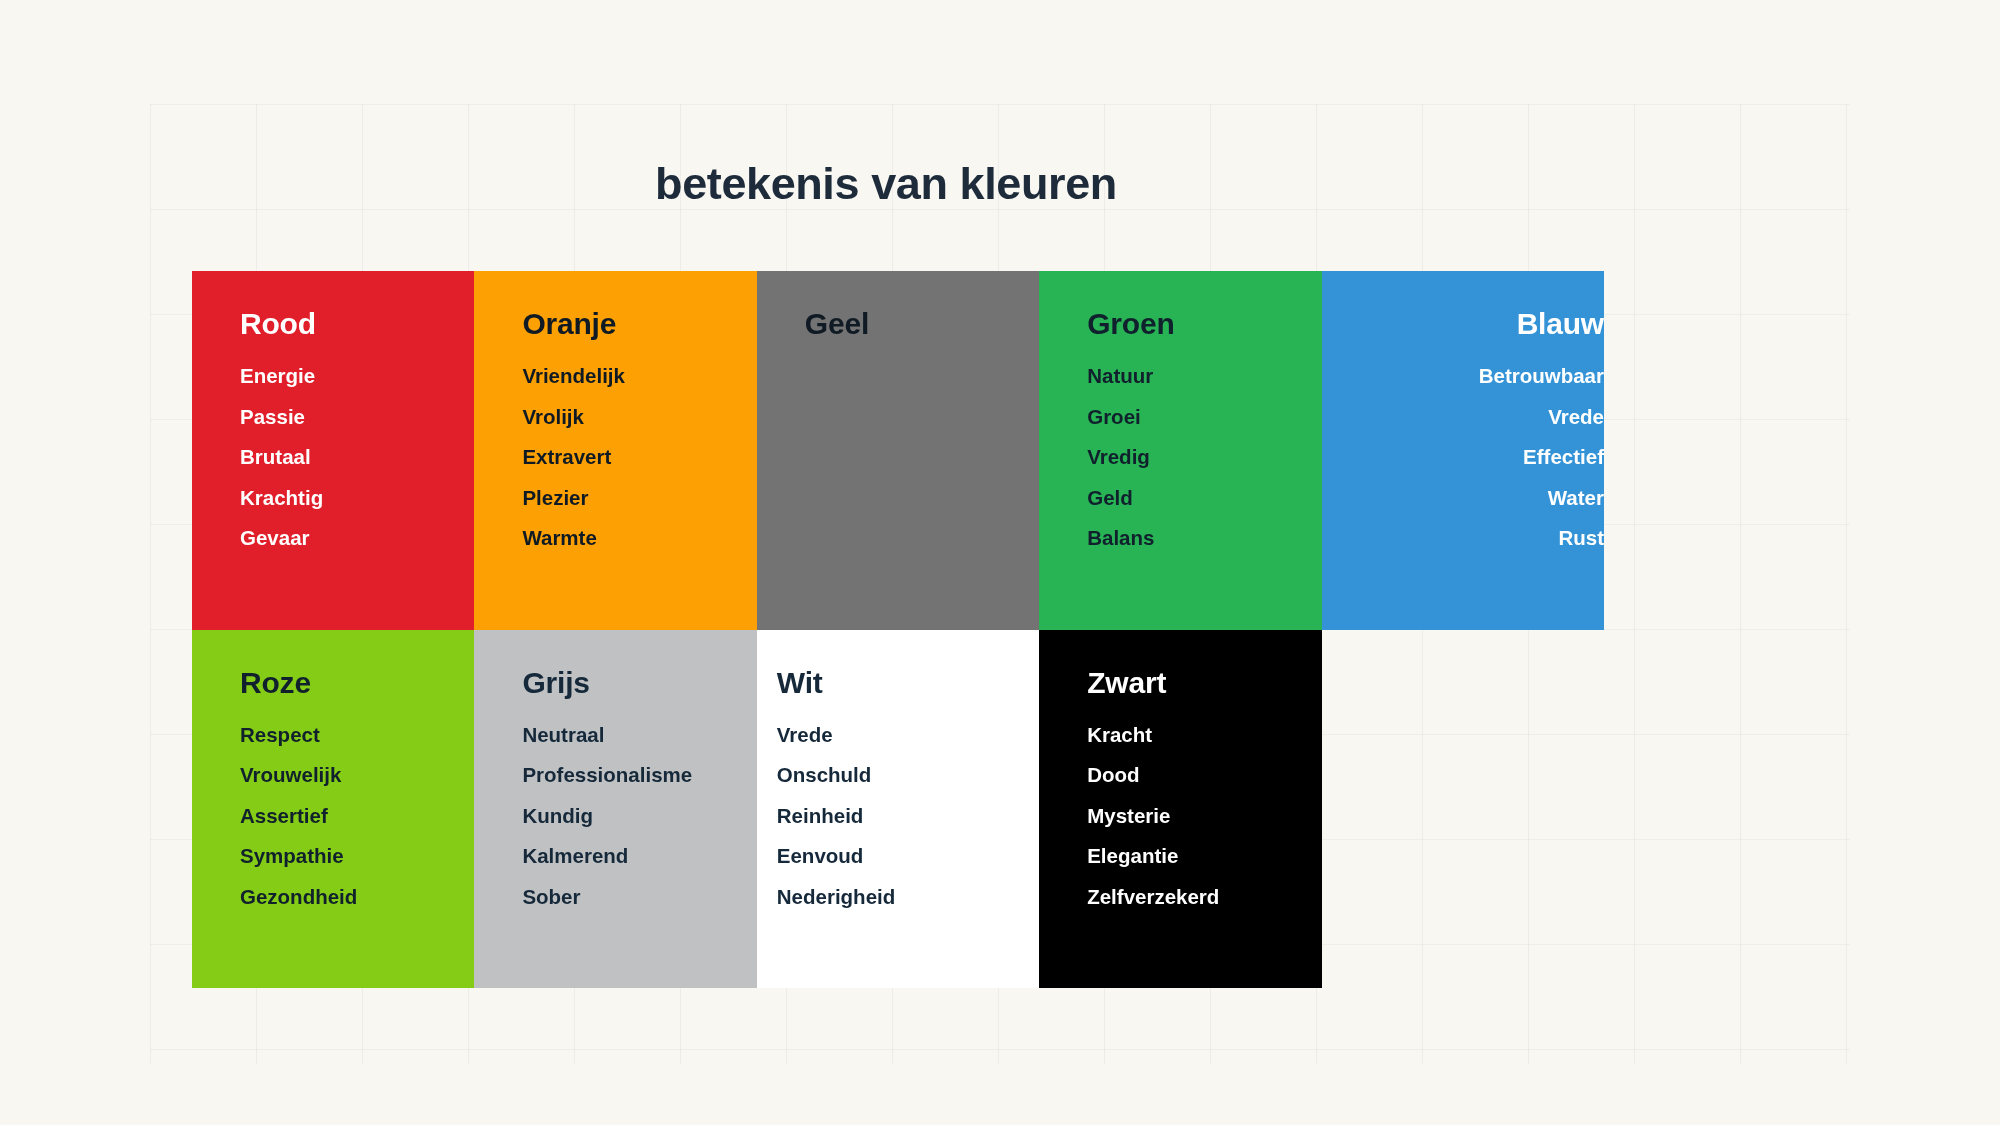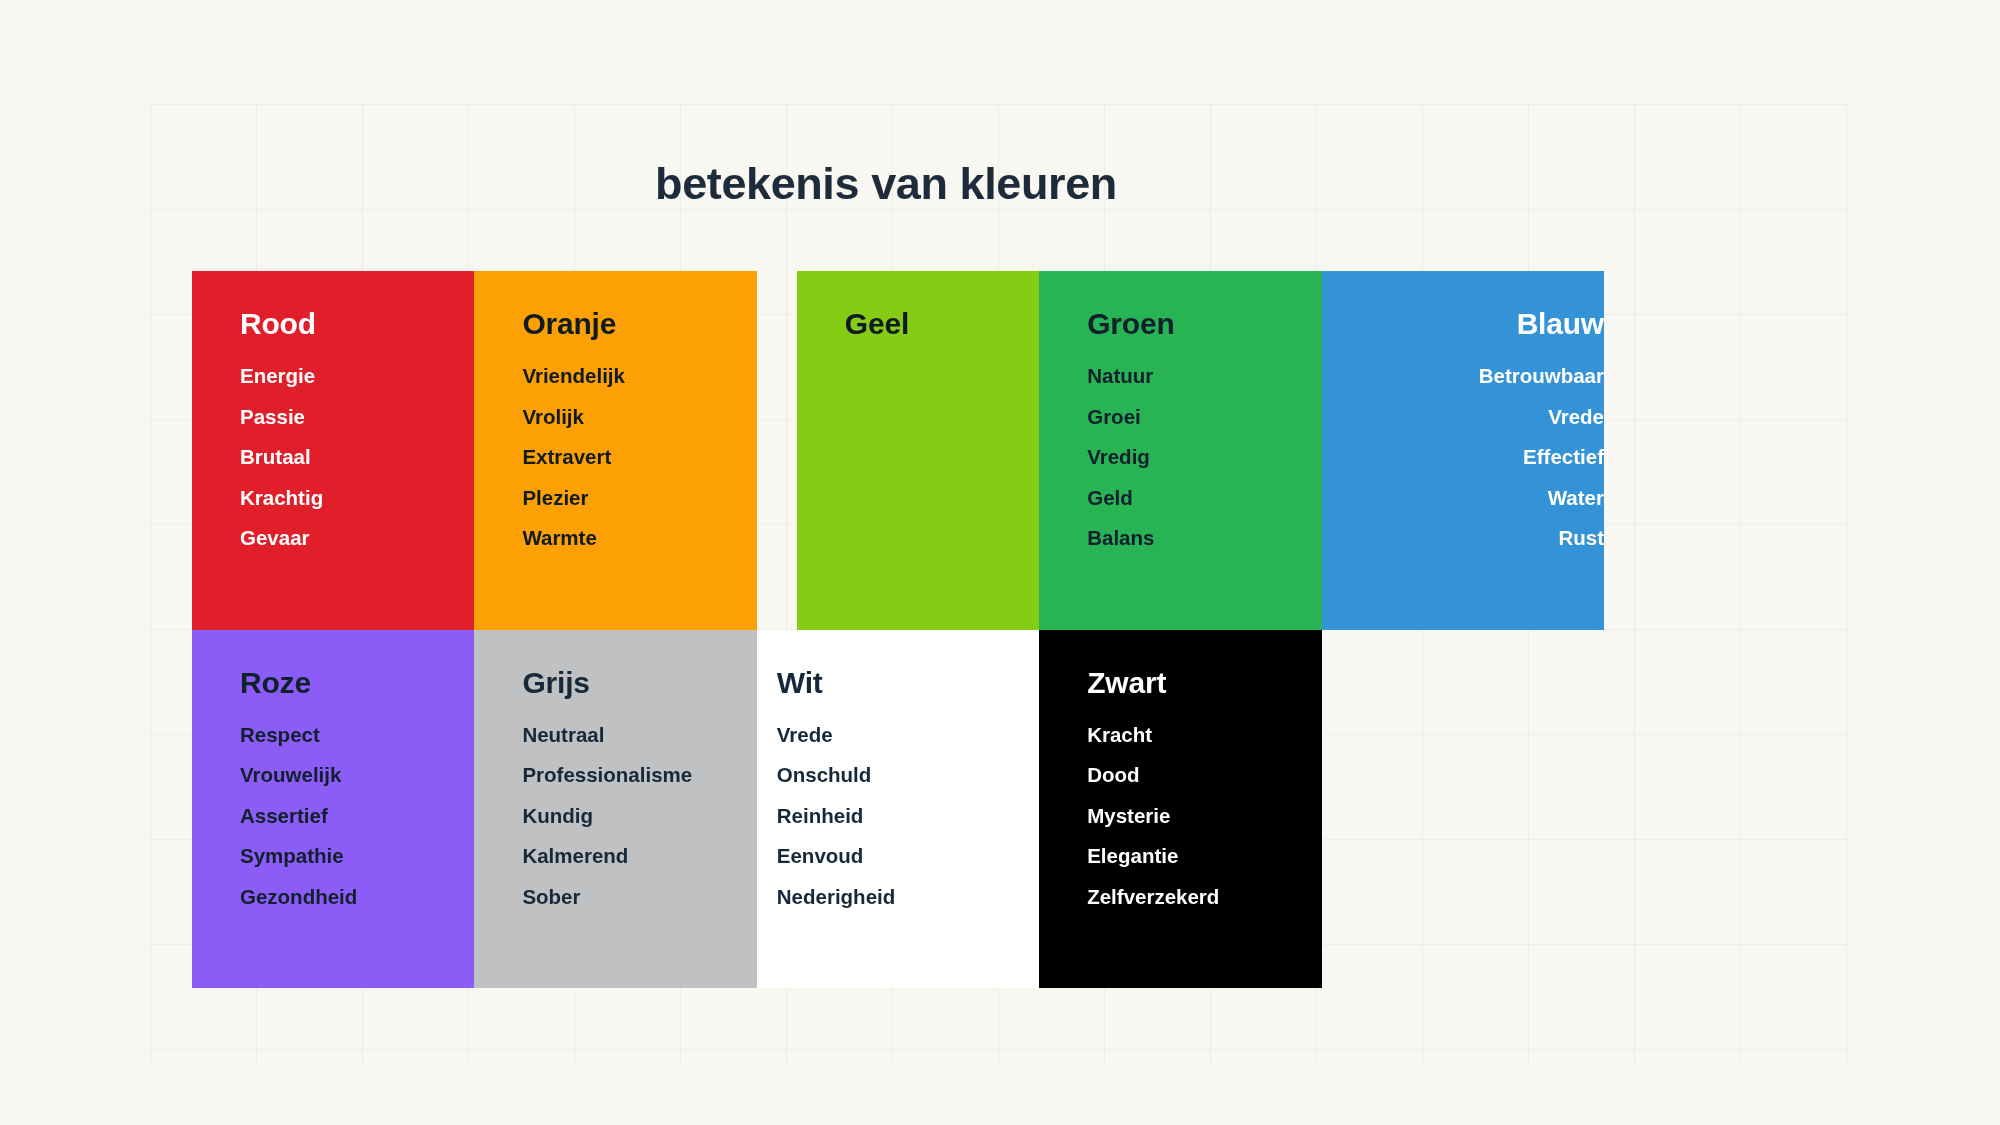--- a/index.html
+++ b/index.html
@@ -107,21 +107,21 @@
     <div class="color-cell" style="background: rgb(252, 160, 3); color: rgb(15, 26, 36);">
       <div class="cell-title">Oranje</div>
       <ul class="cell-list">
         <li>Vriendelijk</li>
         <li>Vrolijk</li>
         <li>Extravert</li>
         <li>Plezier</li>
         <li>Warmte</li>
       </ul>
     </div>
-    <div class="color-cell" style="background: #84cc16; color: rgb(15, 26, 36); margin-left: 40px;">
+    <div class="color-cell" style="background: #737373; color: rgb(15, 26, 36);">
       <div class="cell-title">Geel</div>
     </div>
     <div class="color-cell" style="background: rgb(40, 179, 85); color: rgb(16, 32, 44);">
       <div class="cell-title">Groen</div>
       <ul class="cell-list">
         <li>Natuur</li>
         <li>Groei</li>
         <li>Vredig</li>
         <li>Geld</li>
         <li>Balans</li>
@@ -130,21 +130,21 @@
     <div class="color-cell" style="background: rgb(51, 147, 214); color: rgb(255, 255, 255); text-align: right;">
       <div class="cell-title">Blauw</div>
       <ul class="cell-list">
         <li>Betrouwbaar</li>
         <li>Vrede</li>
         <li>Effectief</li>
         <li>Water</li>
         <li>Rust</li>
       </ul>
     </div>
-    <div class="color-cell" style="background: #8b5cf6; color: rgb(16, 32, 44);">
+    <div class="color-cell" style="background: #84cc16; color: rgb(16, 32, 44);">
       <div class="cell-title">Roze</div>
       <ul class="cell-list">
         <li>Respect</li>
         <li>Vrouwelijk</li>
         <li>Assertief</li>
         <li>Sympathie</li>
         <li>Gezondheid</li>
       </ul>
     </div>
     <div class="color-cell" style="background: rgb(191, 193, 195); color: rgb(22, 41, 58);">

